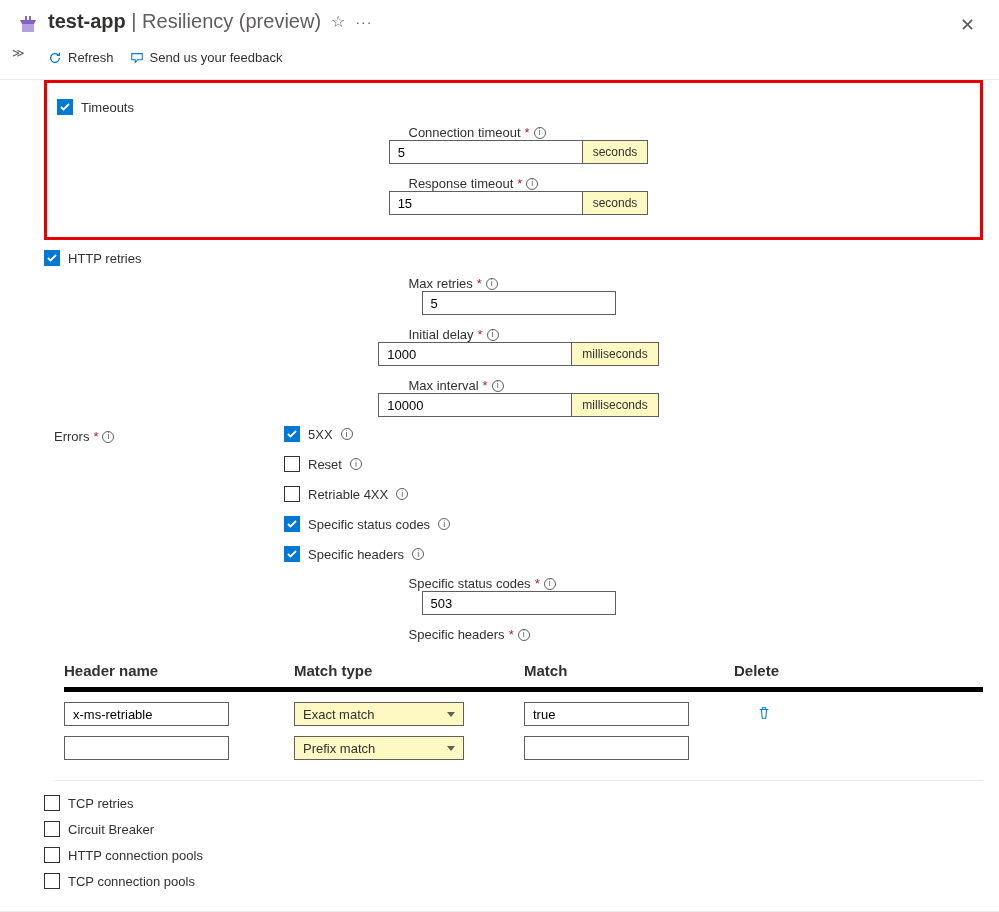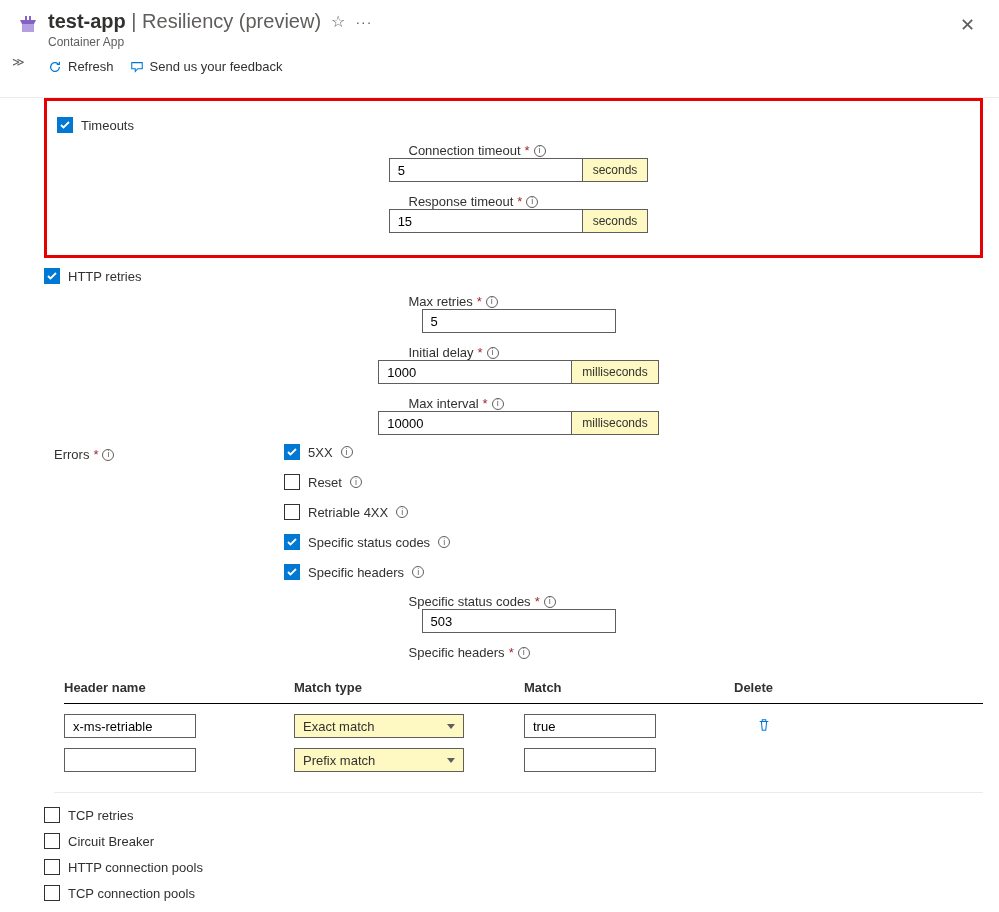--- a/index.html
+++ b/index.html
@@ -23,21 +23,21 @@
 .title-block { flex: 1; }
 .title-line { display: flex; align-items: center; gap: 10px; }
 .title-main { font-size: 20px; font-weight: 600; color: #323130; }
 .title-sub { font-size: 20px; font-weight: 400; color: #605e5c; }
 .title-star { color: #605e5c; font-size: 16px; cursor: pointer; }
 .title-more { color: #605e5c; font-size: 14px; cursor: pointer; letter-spacing: 1px; }
 .subtitle { font-size: 12px; color: #605e5c; margin-top: 2px; }
 .close-x { font-size: 18px; color: #605e5c; cursor: pointer; padding: 4px 8px; }
 .toolbar {
   display: flex; align-items: center; gap: 16px;
-  padding: 6px 16px 23px 48px;
+  padding: 6px 16px 14px 48px;
   border-bottom: 1px solid #edebe9;
 }
 .expand-btn { color: #605e5c; font-size: 12px; cursor: pointer; position: absolute; left: 12px; margin-top: 2px;}
 .tb-item { display: flex; align-items: center; gap: 6px; color: #323130; cursor: pointer; font-size: 13px; }
 .tb-icon { color: #0078d4; display: inline-flex; }
 .content { padding: 0 16px 12px 44px; }
 .redbox {
   border: 3px solid #e60000;
   padding: 8px 10px 10px 10px;
   margin-bottom: 10px;
@@ -81,25 +81,25 @@
 .chk-row { display: flex; align-items: center; gap: 8px; margin-bottom: 10px; }
 .chk-list { padding-left: 230px; }
 .chk-list .chk-row { margin-bottom: 14px; }
 .headers-table { padding-left: 10px; margin-top: 6px; border-bottom: 1px solid #edebe9; padding-bottom: 10px; }
 .ht-head, .ht-row {
   display: grid;
   grid-template-columns: 220px 220px 200px 60px;
   gap: 10px;
   align-items: center;
 }
-.ht-head { font-weight: 600; font-size: 13px; padding: 8px 0; border-bottom: 1px solid #000000; margin-bottom: 10px;}
+.ht-head { font-weight: 600; font-size: 15px; padding: 8px 0; border-bottom: 5px solid #000000; margin-bottom: 10px;}
 .ht-row { margin-bottom: 10px; }
 .ht-input {
   height: 24px; border: 1px solid #605e5c; padding: 0 8px;
-  font-size: 13px; font-family: inherit; width: 132px;
+  font-size: 13px; font-family: inherit; width: 165px;
 }
 .ht-select {
   height: 24px; border: 1px solid #605e5c; padding: 0 22px 0 8px;
   font-size: 13px; font-family: inherit; width: 170px;
   background: #fef9c3; position: relative; display: flex; align-items: center;
   cursor: pointer;
 }
 .ht-select::after {
   content: ""; position: absolute; right: 8px; top: 9px;
   border-left: 4px solid transparent; border-right: 4px solid transparent;
@@ -131,21 +131,20 @@
         <rect x="9" y="2" width="2" height="4" fill="#8661c5"></rect>
         <rect x="13" y="2" width="2" height="4" fill="#8661c5"></rect>
       </svg>
   </div>
   <div class="title-block">
     <div class="title-line">
       <span><span class="title-main">test-app</span><span class="title-sub"> | </span><span class="title-sub">Resiliency (preview)</span></span>
       <span class="title-star">☆</span>
       <span class="title-more">···</span>
     </div>
-    <div class="subtitle">Container App</div>
   </div>
   <div class="close-x">✕</div>
 </div>
 
 <div style="position:relative">
   <span class="expand-btn">≫</span>
   <div class="toolbar">
     <div class="tb-item">
       <span class="tb-icon">
           <svg width="14" height="14" viewBox="0 0 16 16">

